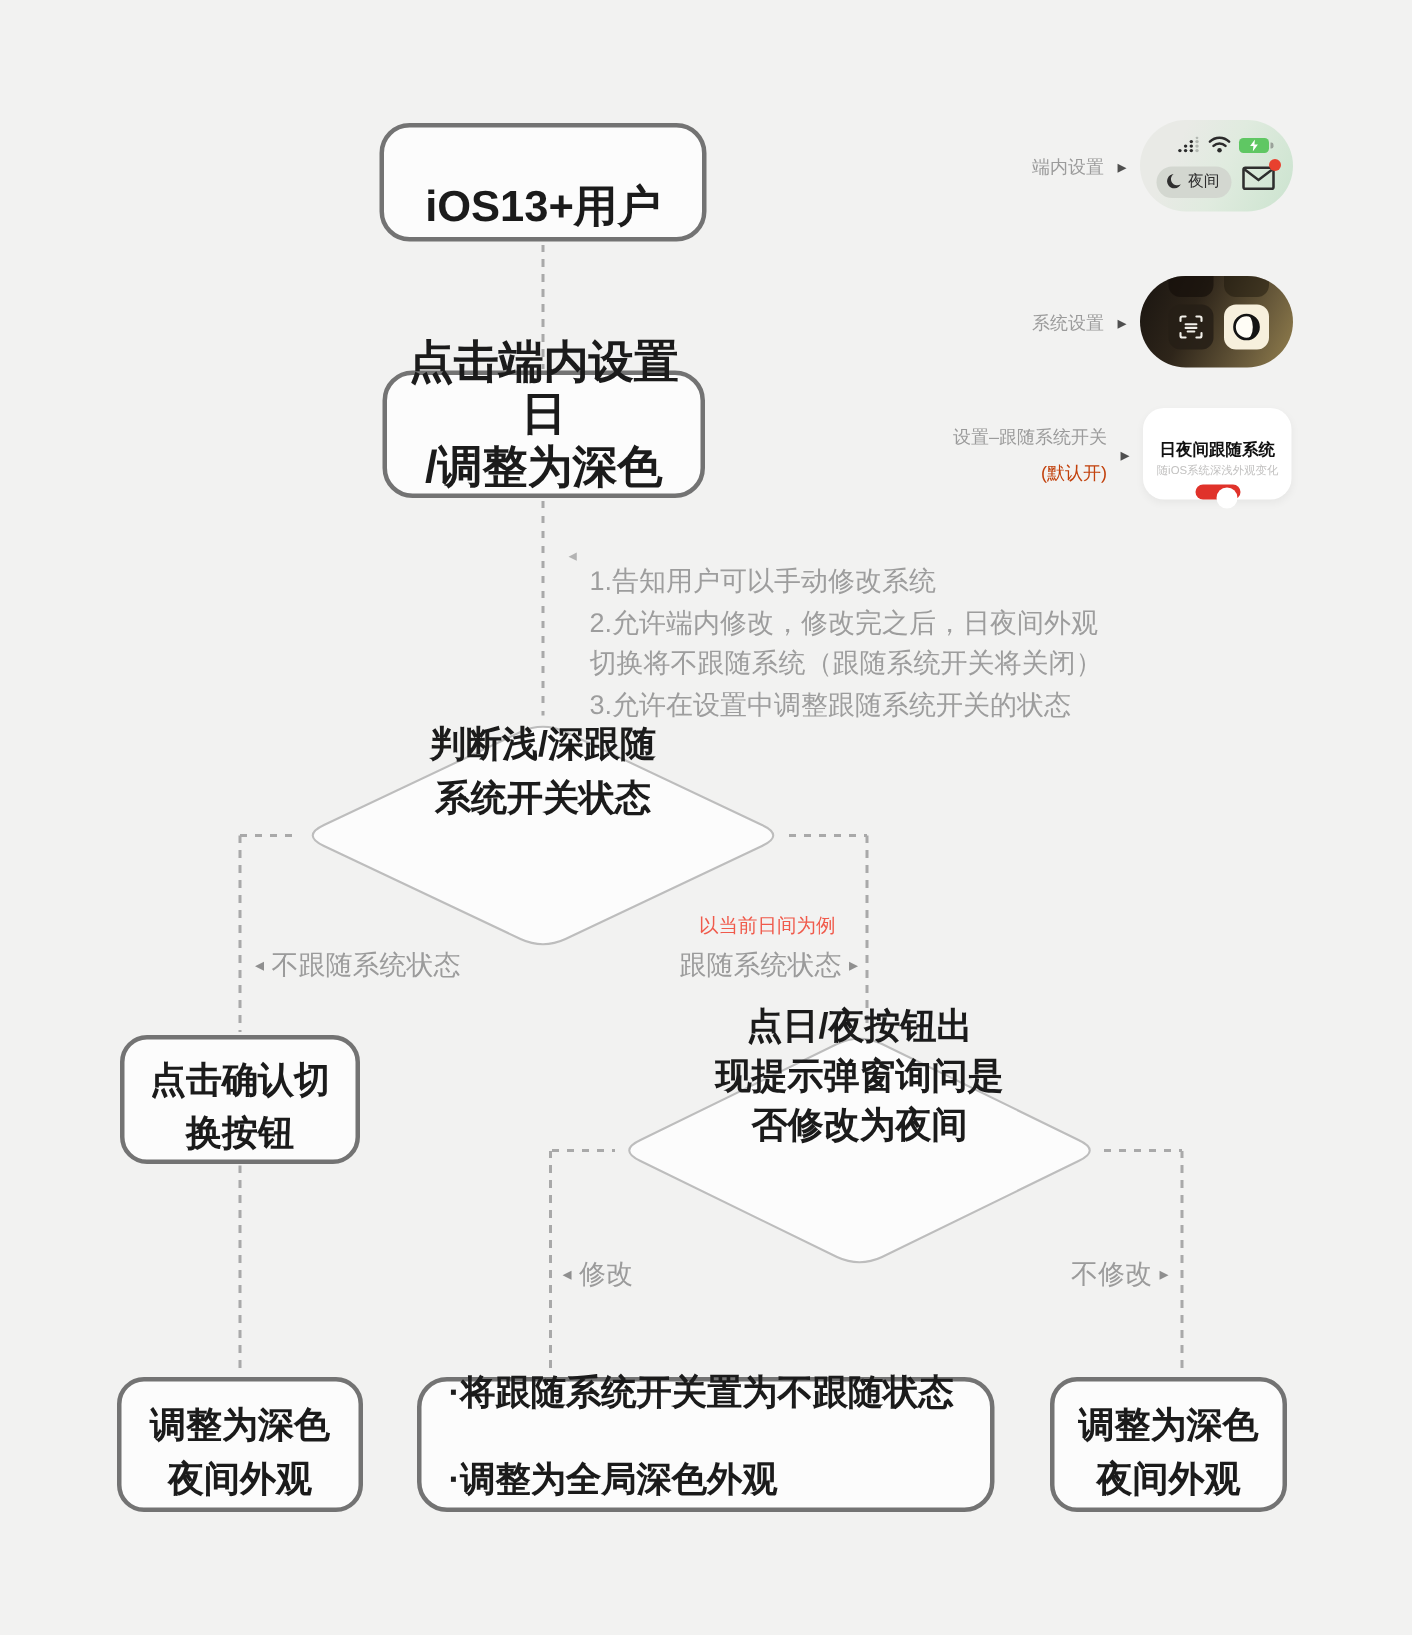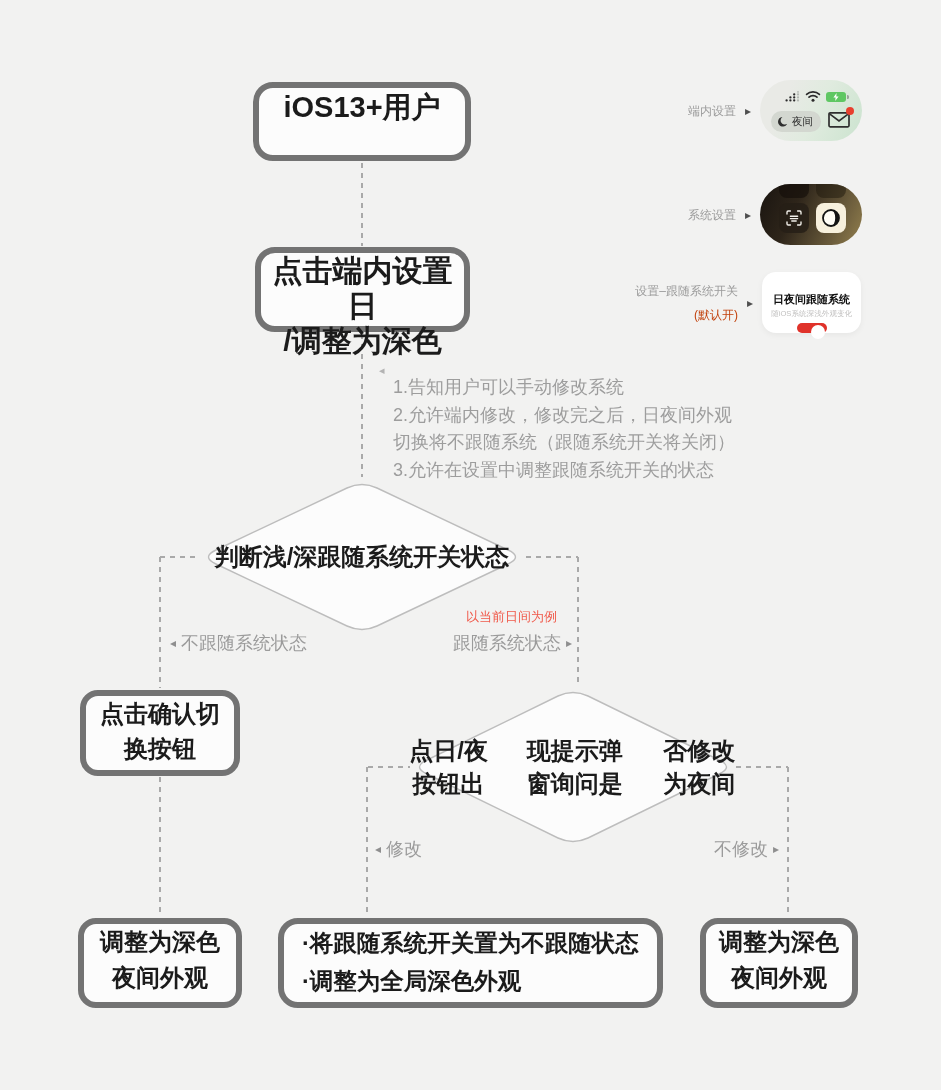--- a/index.html
+++ b/index.html
@@ -1,30 +1,30 @@
 <!DOCTYPE html>
 <html><head>
 <meta charset="utf-8">
 <style>
   html,body{margin:0;padding:0;background:#f2f2f1;font-family:"Liberation Sans","DejaVu Sans",sans-serif;}
   .canvas{position:relative;width:941px;height:1090px;background:#f2f2f1;overflow:hidden;}
 
   
-  .node{position:absolute;background:#fcfcfc;border:6px solid #737373;border-radius:20px;
-        display:flex;flex-direction:column;align-items:center;justify-content:flex-start;
+  .node{position:absolute;background:#fcfcfc;border:3px solid #737373;border-radius:20px;
+        display:flex;flex-direction:column;align-items:center;justify-content:flex-end;
         color:#1b1b1b;font-weight:700;text-align:center;box-sizing:border-box;}
   .node span{display:block;}
 
   
   .dash-v{position:absolute;width:2px;background:repeating-linear-gradient(to bottom,#a9a9a9 0 5px,transparent 5px 10px);}
   .dash-h{position:absolute;height:2px;background:repeating-linear-gradient(to right,#a9a9a9 0 5px,transparent 5px 10px);}
 
   
   .diamond{position:absolute;}
-  .diamond-text{position:absolute;display:flex;flex-direction:row;align-items:center;justify-content:center;
+  .diamond-text{position:absolute;display:flex;flex-direction:column;align-items:center;
         color:#1b1b1b;font-weight:700;font-size:24px;line-height:36px;text-align:center;}
 
   
   .branch-label{position:absolute;display:flex;align-items:center;gap:5px;color:#9b9b9b;font-size:18px;white-space:nowrap;}
   .tri{color:#8f8f8f;font-size:12px;line-height:1;}
   .tri-dark{color:#4f4f4f;font-size:12px;line-height:1;}
   .note-red{position:absolute;color:#f05a4b;font-size:13px;white-space:nowrap;}
 
   
   .notes{position:absolute;color:#9d9d9d;font-size:18px;line-height:27.5px;white-space:nowrap;margin-top:15px;}
@@ -120,40 +120,40 @@
   </div>
 
   <div class="node" style="left:80px;top:690px;width:160px;height:86px;font-size:24px;line-height:35px;border-radius:18px;">
     <span>点击确认切</span>
     <span>换按钮</span>
   </div>
 
   <svg class="diamond" style="left:408px;top:687px;" width="330" height="160" viewBox="0 0 330 160">
     <path d="M 150 9 Q 165 2 180 9 L 311 73 Q 326 80 311 87 L 180 151 Q 165 158 150 151 L 19 87 Q 4 80 19 73 Z" fill="#fcfcfc" stroke="#bdbdbd" stroke-width="1.4"></path>
   </svg>
-  <div class="diamond-text" style="left:408px;top:687px;width:330px;height:160px;line-height:33px;gap:34px;">
+  <div class="diamond-text" style="left:408px;top:668px;width:330px;height:160px;line-height:33px;">
     <span>点日/夜按钮出</span>
     <span>现提示弹窗询问是</span>
     <span>否修改为夜间</span>
   </div>
 
   <div class="branch-label" style="left:375px;top:837px;">
     <span class="tri">◂</span>
     <span>修改</span>
   </div>
   <div class="branch-label" style="right:162px;top:837px;">
     <span>不修改</span>
     <span class="tri">▸</span>
   </div>
 
   <div class="node" style="left:78px;top:918px;width:164px;height:90px;font-size:24px;line-height:36px;border-radius:18px;">
     <span>调整为深色</span>
     <span>夜间外观</span>
   </div>
-  <div class="node" style="left:278px;top:918px;width:385px;height:90px;font-size:23.5px;line-height:38px;align-items:flex-start;padding:0 0 0 18px;text-align:left;">
+  <div class="node" style="left:278px;top:918px;width:385px;height:90px;font-size:23.5px;line-height:38px;align-items:flex-start;padding:0 0 0 18px;text-align:left;gap:20px;">
     <span>·将跟随系统开关置为不跟随状态</span>
     <span>·调整为全局深色外观</span>
   </div>
   <div class="node" style="left:700px;top:918px;width:158px;height:90px;font-size:24px;line-height:36px;border-radius:18px;">
     <span>调整为深色</span>
     <span>夜间外观</span>
   </div>
 
   <div class="ann-row" style="top:80px;right:79px;">
     <span class="ann-label">端内设置</span>

